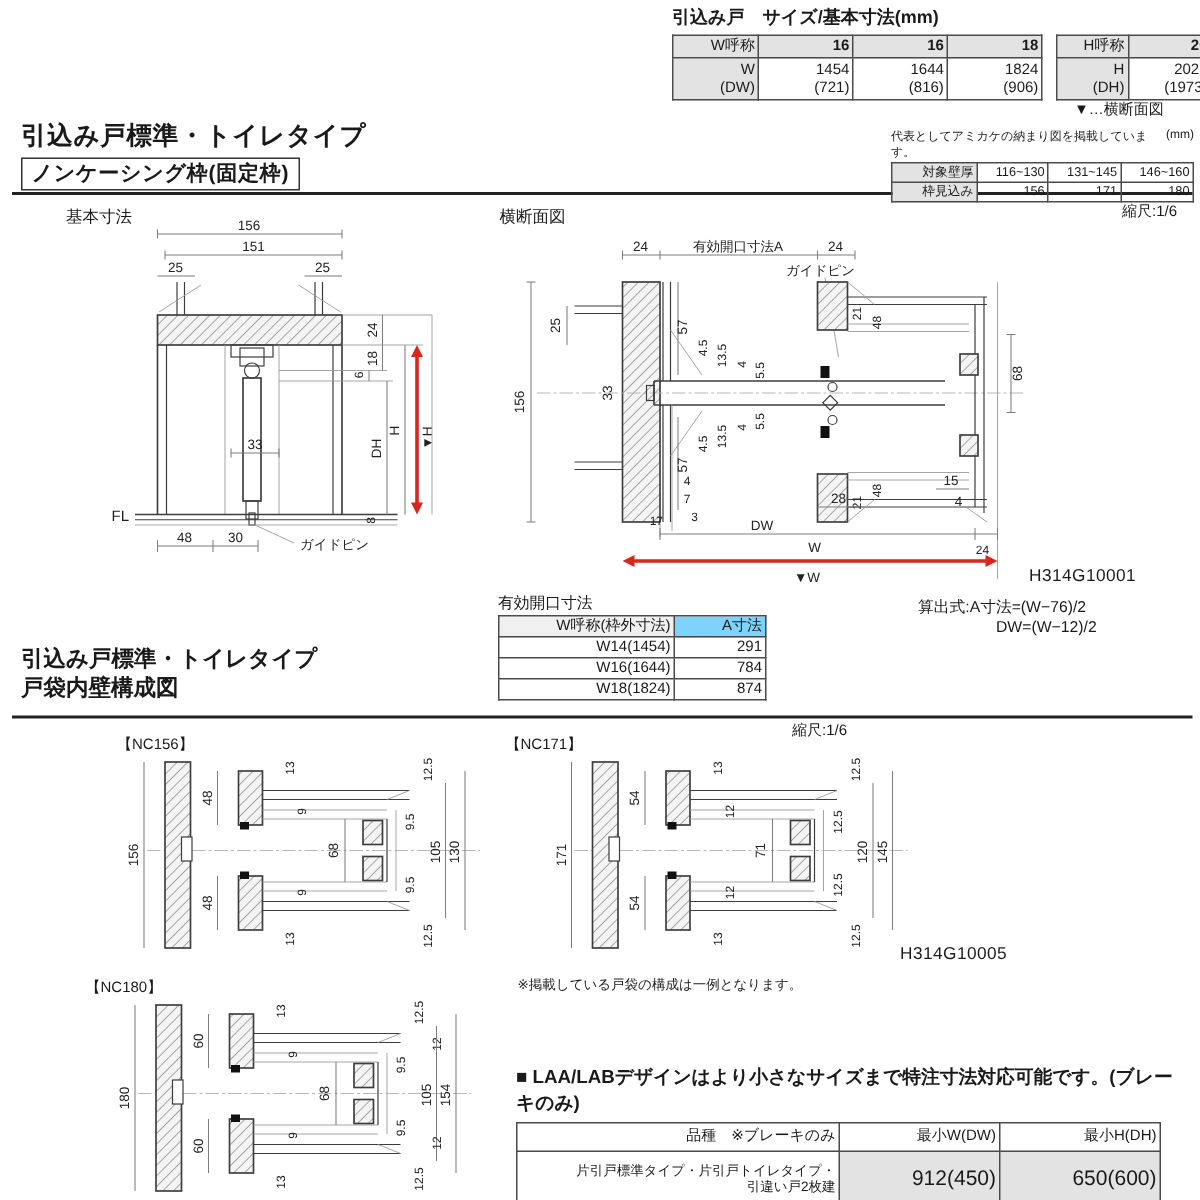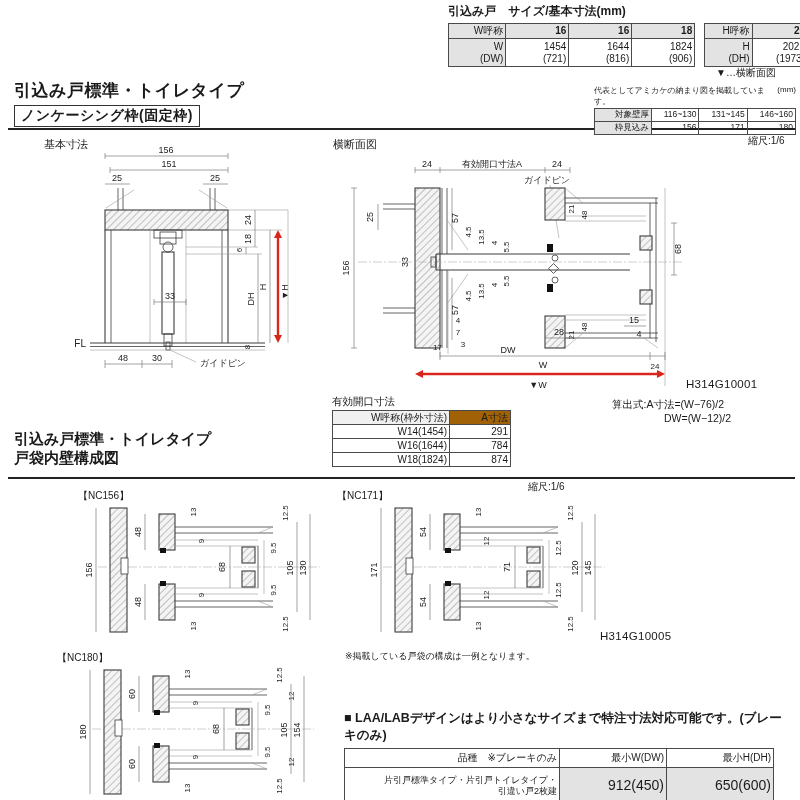--- a/index.html
+++ b/index.html
@@ -314,21 +314,21 @@
   </svg>
 
   <div class="abs dno" style="left:686px;top:366px">H314G10001</div>
 
   <div class="abs" style="left:332px;top:395px">
     <div style="font-size:10.5px;margin-bottom:1px">有効開口寸法</div>
     <table style="font-size:10px">
       <tbody>
           <tr style="height:14px">
         <td style="width:112px;background:#f0f0f0">W呼称(枠外寸法)</td>
-        <td style="width:56px;background:#a16207">A寸法</td>
+        <td style="width:56px;background:#7dd3fc">A寸法</td>
       </tr>
       <tr style="height:14px">
         <td>W14(1454)</td>
         <td>291</td>
       </tr>
       <tr style="height:14px">
         <td>W16(1644)</td>
         <td>784</td>
       </tr>
       <tr style="height:14px">

